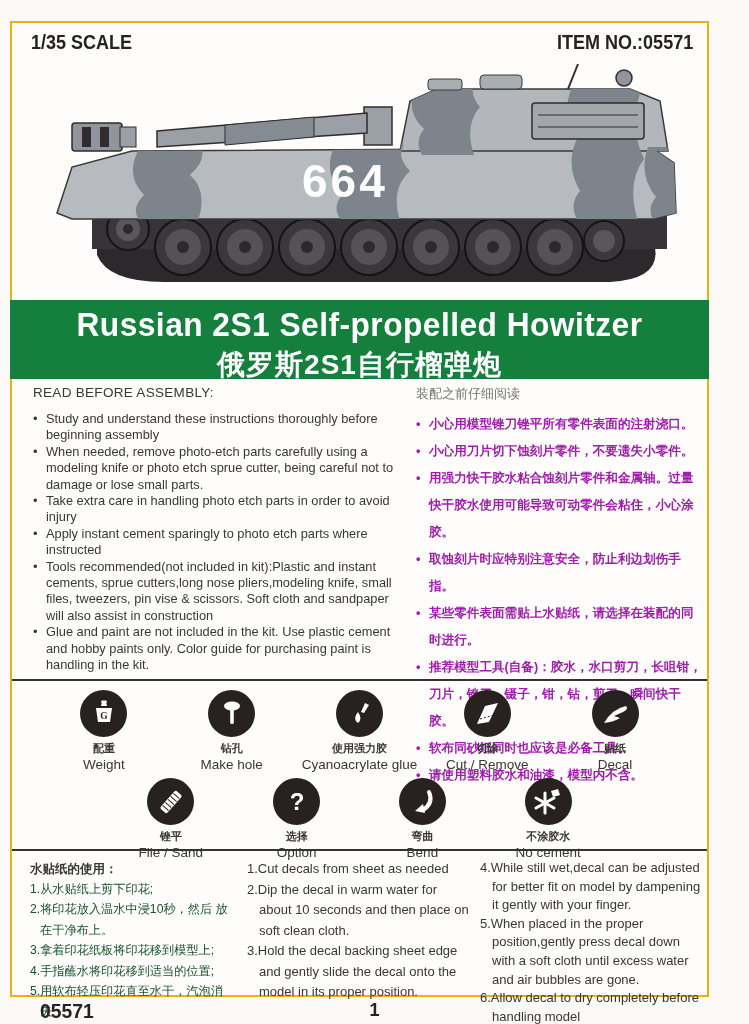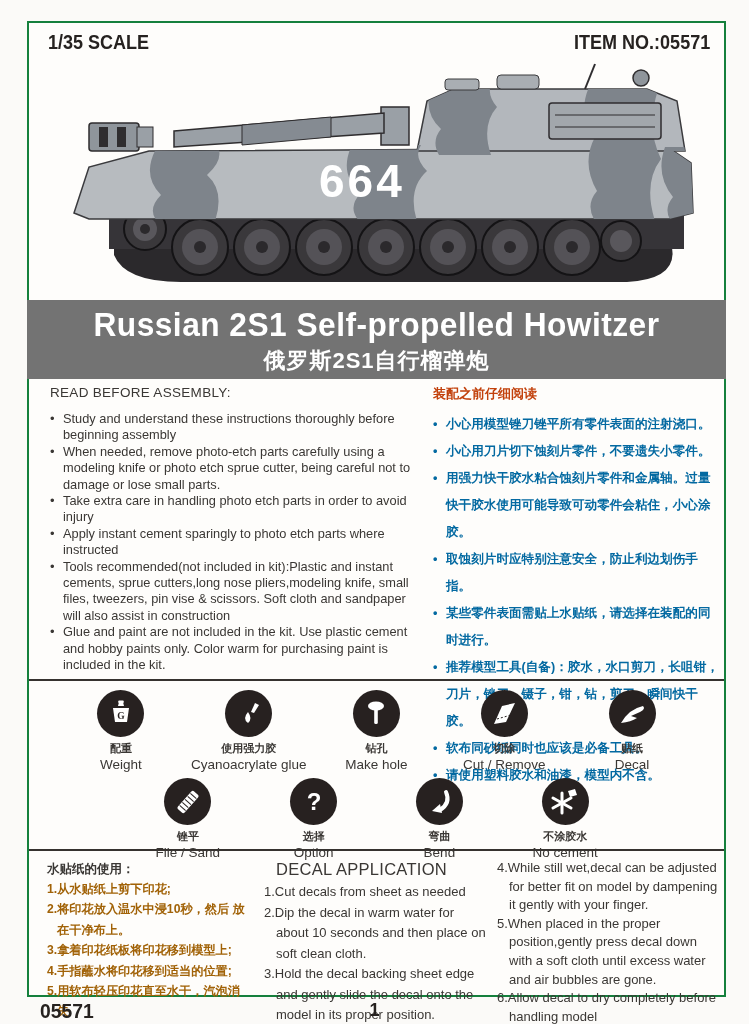--- a/index.html
+++ b/index.html
@@ -1,56 +1,56 @@
 <!DOCTYPE html>
 <html><head>
 <meta charset="utf-8">
 <style>
   html,body{margin:0;padding:0;}
   body{width:749px;height:1024px;background:#f6f5f3;font-family:"Liberation Sans","DejaVu Sans",sans-serif;color:#2e2b29;position:relative;overflow:hidden;}
   .page{position:absolute;left:0;top:0;width:749px;height:1024px;background:#fbfaf8;}
-  .border-box{position:absolute;left:27px;top:21px;width:699px;height:976px;border:2px solid #15803d;background:#fefdfb;box-sizing:border-box;}
+  .border-box{position:absolute;left:10px;top:21px;width:699px;height:976px;border:2px solid #eab308;background:#fefdfb;box-sizing:border-box;}
   
   .hdr-scale{position:absolute;left:19px;top:8px;font-size:20px;font-weight:bold;letter-spacing:0;transform:scaleX(.9);transform-origin:left top;color:#262220;}
   .hdr-item{position:absolute;right:14px;top:8px;font-size:20px;font-weight:bold;transform:scaleX(.9);transform-origin:right top;color:#262220;}
   
   .tank-wrap{position:absolute;left:0px;top:40px;width:695px;height:238px;}
   
-  .title-bar{position:absolute;left:-2px;top:277px;width:699px;height:79px;background:#737373;color:#ffffff;text-align:center;box-sizing:border-box;}
+  .title-bar{position:absolute;left:-2px;top:277px;width:699px;height:79px;background:#15803d;color:#ffffff;text-align:center;box-sizing:border-box;}
   .title-en{font-size:33px;font-weight:bold;letter-spacing:.5px;margin-top:6px;transform:scaleX(.96);}
-  .title-zh{font-size:22px;font-weight:bold;margin-top:2px;letter-spacing:1px;}
+  .title-zh{font-size:28px;font-weight:bold;margin-top:2px;letter-spacing:1px;}
   
   .assembly{position:absolute;left:0;top:356px;width:695px;height:232px;}
   .asm-left{position:absolute;left:21px;top:6px;width:372px;}
   .asm-head-en{font-size:13.5px;letter-spacing:.3px;margin-bottom:11px;color:#3a3734;}
   .asm-ul{margin:0;padding:0;list-style:none;}
   .asm-ul li{font-size:12.8px;line-height:16.4px;padding-left:13px;position:relative;color:#3a3734;}
   .asm-ul li::before{content:"\2022";position:absolute;left:0;top:0;font-size:13px;}
   .asm-right{position:absolute;left:404px;top:6px;width:290px;}
-  .asm-head-zh{font-size:13px;font-weight:bold;margin-bottom:8px;color:#c2410c;}
+  .asm-head-zh{font-size:13px;font-weight:normal;margin-bottom:8px;color:#737373;}
   .asm-ul-zh{margin:0;padding:0;list-style:none;}
-  .asm-ul-zh li{font-size:12.6px;font-weight:bold;line-height:27px;padding-left:13px;position:relative;color:#0369a1;}
+  .asm-ul-zh li{font-size:12.6px;font-weight:bold;line-height:27px;padding-left:13px;position:relative;color:#a21caf;}
   .asm-ul-zh li::before{content:"\2022";position:absolute;left:0;top:0;}
   
   .icon-panel{position:absolute;left:0;top:656px;width:695px;height:172px;border-top:2px solid #36322f;border-bottom:2px solid #36322f;box-sizing:border-box;}
   .icon-row{display:flex;justify-content:space-between;align-items:flex-start;}
   .icon-row1{padding:9px 28px 0 28px;}
   .icon-row2{padding:6px 96px 0 96px;}
   .icon-item{display:flex;flex-direction:column;align-items:center;width:130px;}
   .icon-circle{width:47px;height:47px;border-radius:50%;background:#272120;display:flex;align-items:center;justify-content:center;}
   .icon-zh{font-size:11px;font-weight:bold;margin-top:4px;color:#3a3734;}
   .icon-en{font-size:13.5px;color:#3a3734;margin-top:1px;}
   
   .decal-panel{position:absolute;left:0;top:828px;width:695px;height:144px;display:flex;border-radius:27px;}
   .dcol{box-sizing:border-box;}
   .dcol1{width:225px;padding:8px 4px 0 18px;}
   .dcol2{width:237px;padding:8px 2px 0 10px;}
   .dcol3{width:233px;padding:8px 4px 0 6px;}
   .d-zh-title{font-size:12.5px;font-weight:bold;line-height:20px;color:#3a3734;}
-  .d-zh-step{font-size:12.2px;font-weight:bold;line-height:20.4px;color:#a16207;padding-left:10px;text-indent:-10px;}
+  .d-zh-step{font-size:12.2px;font-weight:normal;line-height:20.4px;color:#14532d;padding-left:10px;text-indent:-10px;}
   .d-en-title{font-size:16.5px;letter-spacing:.3px;color:#3a3734;margin:1px 0 3px 12px;}
   .d-en-step{font-size:13px;line-height:20.5px;color:#3a3734;padding-left:12px;text-indent:-12px;}
   .dcol3 .d-en-step{line-height:18.6px;}
   
   .ftr-item{position:absolute;left:40px;top:999px;font-size:21px;font-weight:bold;transform:scaleX(.92);transform-origin:left top;color:#262220;}
   .ftr-page{position:absolute;left:0;top:1000px;width:749px;text-align:center;font-size:18px;font-weight:bold;color:#262220;}
 </style>
 </head>
 <body>
 
@@ -147,21 +147,21 @@
 
     <div class="assembly">
       <div class="asm-left">
         <div class="asm-head-en">READ BEFORE ASSEMBLY:</div>
         <ul class="asm-ul">
           <li>Study and understand these instructions thoroughly before beginning assembly</li>
           <li>When needed, remove photo-etch parts carefully using a modeling knife or photo etch sprue cutter, being careful not to damage or lose small parts.</li>
           <li>Take extra care in handling photo etch parts in order to avoid injury</li>
           <li>Apply instant cement sparingly to photo etch parts where instructed</li>
           <li>Tools recommended(not included in kit):Plastic and instant cements, sprue cutters,long nose pliers,modeling knife, small files, tweezers, pin vise &amp; scissors. Soft cloth and sandpaper will also assist in construction</li>
-          <li>Glue and paint are not included in the kit. Use plastic cement and hobby paints only. Color warm for purchasing paint is included in the kit.</li>
+          <li>Glue and paint are not included in the kit. Use plastic cement and hobby paints only. Color guide for purchasing paint is handling in the kit.</li>
         </ul>
       </div>
       <div class="asm-right">
         <div class="asm-head-zh">装配之前仔细阅读</div>
         <ul class="asm-ul-zh">
           <li>小心用模型锉刀锉平所有零件表面的注射浇口。</li>
           <li>小心用刀片切下蚀刻片零件，不要遗失小零件。</li>
           <li>用强力快干胶水粘合蚀刻片零件和金属轴。过量快干胶水使用可能导致可动零件会粘住，小心涂胶。</li>
           <li>取蚀刻片时应特别注意安全，防止利边划伤手指。</li>
           <li>某些零件表面需贴上水贴纸，请选择在装配的同时进行。</li>
@@ -184,37 +184,37 @@
               <text x="15" y="19.5" font-size="9.5" font-weight="bold" text-anchor="middle" fill="#272120" font-family="'Liberation Serif',serif">G</text>
             </svg>
           </div>
           <div class="icon-zh">配重</div>
           <div class="icon-en">Weight</div>
         </div>
 
         <div class="icon-item">
           <div class="icon-circle">
             <svg width="30" height="30" viewBox="0 0 30 30">
+              <ellipse cx="15" cy="7" rx="8" ry="4.5" fill="#fff"></ellipse>
+              <rect x="13.2" y="10" width="3.6" height="15" rx="1.5" fill="#fff"></rect>
+            </svg>
+          </div>
+          <div class="icon-zh">钻孔</div>
+          <div class="icon-en">Make hole</div>
+        </div>
+
+        <div class="icon-item">
+          <div class="icon-circle">
+            <svg width="30" height="30" viewBox="0 0 30 30">
               <polygon points="17,13 21,4 25,6 20,14" fill="#fff"></polygon>
               <path d="M14,13 q5,7 0,11 q-6,-4 0,-11" fill="#fff"></path>
             </svg>
           </div>
           <div class="icon-zh">使用强力胶</div>
           <div class="icon-en">Cyanoacrylate glue</div>
-        </div>
-
-        <div class="icon-item">
-          <div class="icon-circle">
-            <svg width="30" height="30" viewBox="0 0 30 30">
-              <ellipse cx="15" cy="7" rx="8" ry="4.5" fill="#fff"></ellipse>
-              <rect x="13.2" y="10" width="3.6" height="15" rx="1.5" fill="#fff"></rect>
-            </svg>
-          </div>
-          <div class="icon-zh">钻孔</div>
-          <div class="icon-en">Make hole</div>
         </div>
 
         <div class="icon-item">
           <div class="icon-circle">
             <svg width="30" height="30" viewBox="0 0 30 30">
               <polygon points="5,25 13,7 26,4 17,23" fill="#fff"></polygon>
               <line x1="8" y1="20" x2="22" y2="16" stroke="#272120" stroke-width="1" stroke-dasharray="2,2"></line>
             </svg>
           </div>
           <div class="icon-zh">切除</div>
@@ -293,21 +293,20 @@
     <div class="decal-panel">
       <div class="dcol dcol1">
         <div class="d-zh-title">水贴纸的使用：</div>
         <div class="d-zh-step">1.从水贴纸上剪下印花;</div>
         <div class="d-zh-step">2.将印花放入温水中浸10秒，然后 放在干净布上。</div>
         <div class="d-zh-step">3.拿着印花纸板将印花移到模型上;</div>
         <div class="d-zh-step">4.手指蘸水将印花移到适当的位置;</div>
         <div class="d-zh-step">5.用软布轻压印花直至水干，汽泡消失</div>
       </div>
       <div class="dcol dcol2">
-        <div class="d-en-title">DECAL APPLICATION</div>
         <div class="d-en-step">1.Cut decals from sheet as needed</div>
         <div class="d-en-step">2.Dip the decal in warm water for about 10 seconds and then place on soft clean cloth.</div>
         <div class="d-en-step">3.Hold the decal backing sheet edge and gently slide the decal onto the model in its proper position.</div>
       </div>
       <div class="dcol dcol3">
         <div class="d-en-step">4.While still wet,decal can be adjusted for better fit on model by dampening it gently with your finger.</div>
         <div class="d-en-step">5.When placed in the proper position,gently press decal down with a soft cloth until excess water and air bubbles are gone.</div>
         <div class="d-en-step">6.Allow decal to dry completely before handling model</div>
       </div>
     </div>

